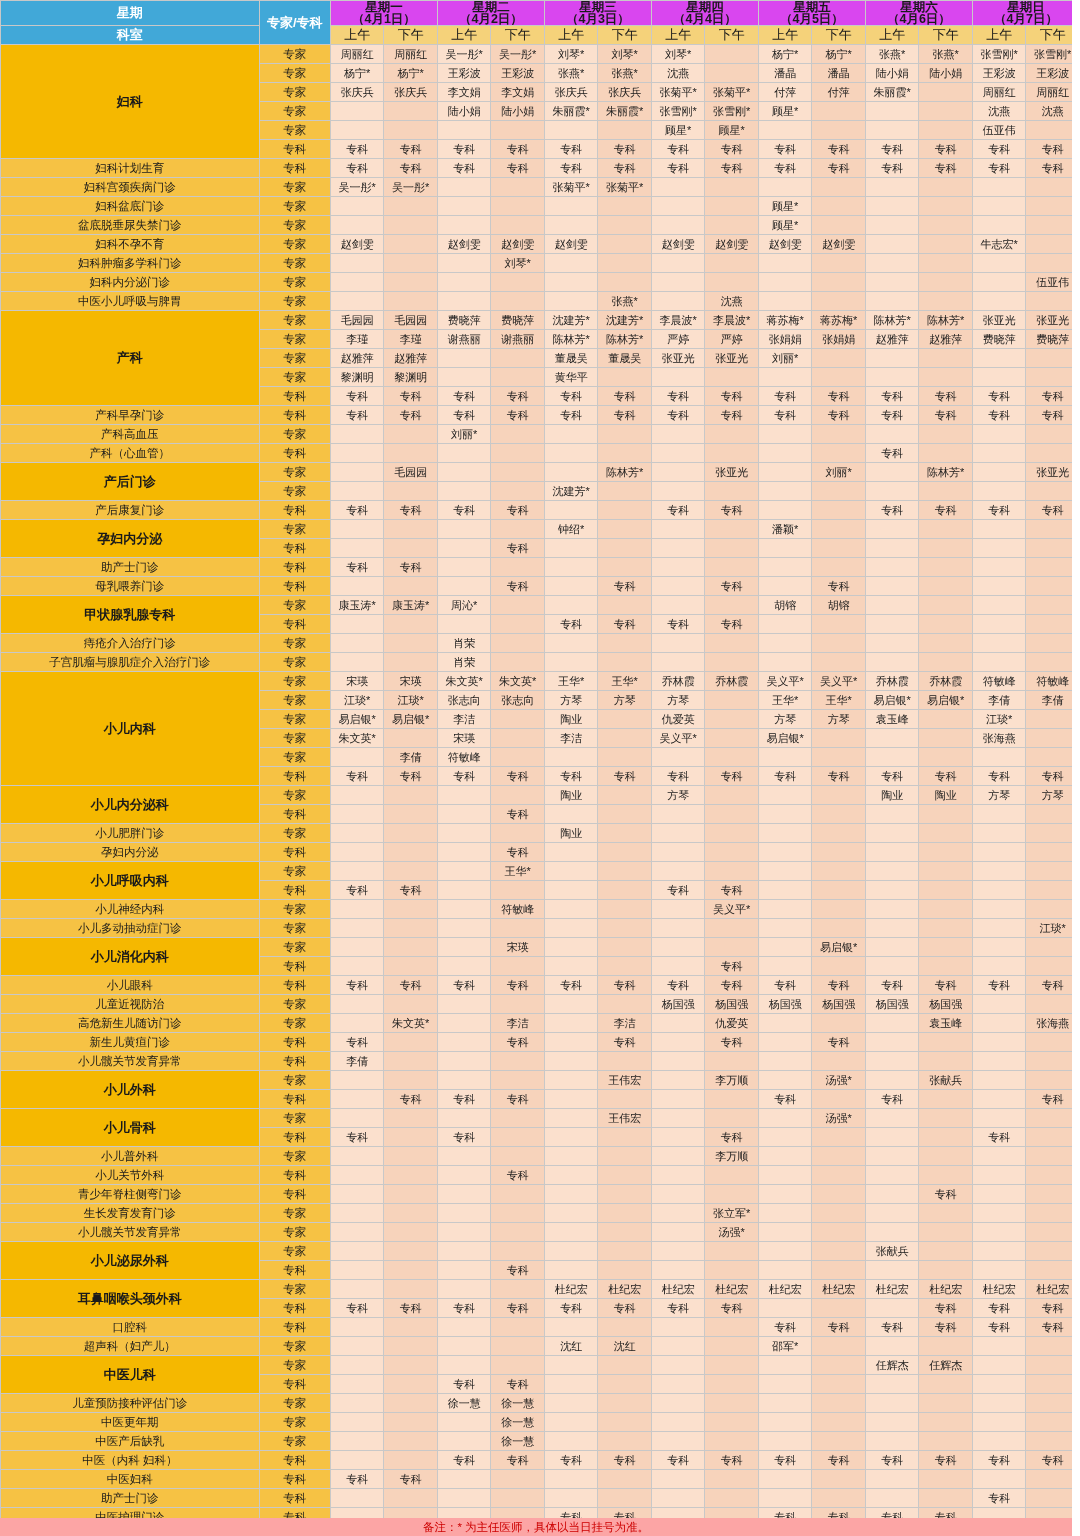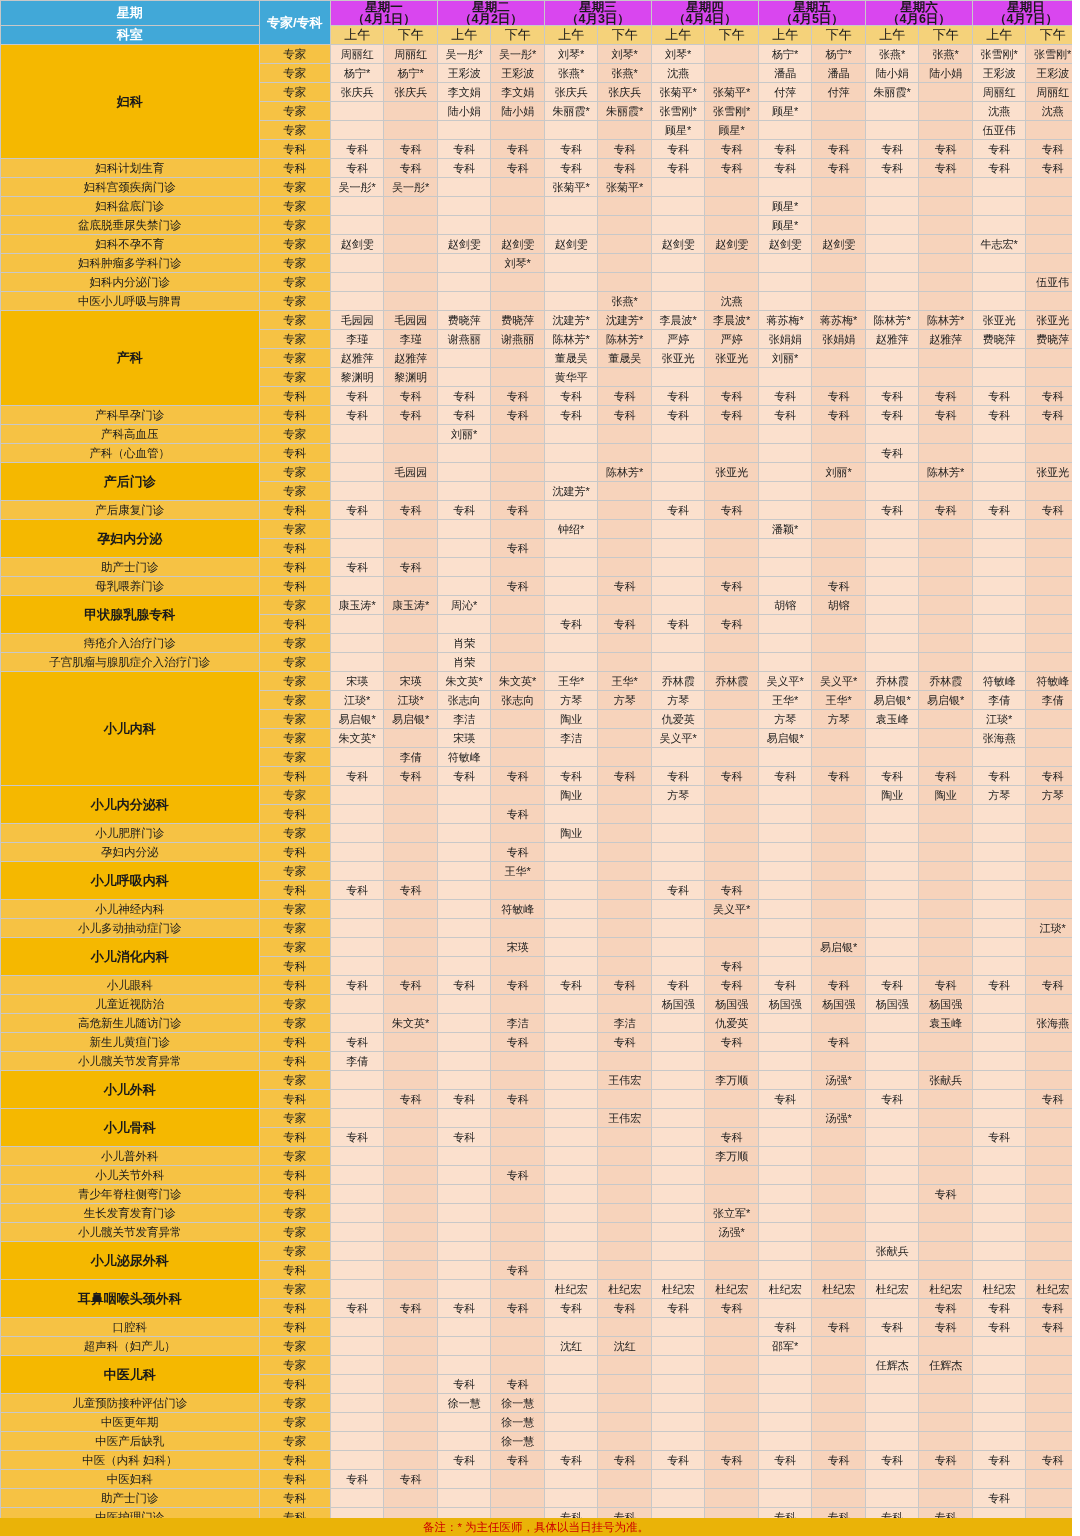--- a/index.html
+++ b/index.html
@@ -7,21 +7,21 @@
   #sheet{width:1072px;height:1536px;position:relative;overflow:hidden;}
   table{border-collapse:collapse;width:1080px;table-layout:fixed;}
   td,th{border:1px solid #c8c8c8;font-size:11px;text-align:center;vertical-align:middle;padding:0;height:18px;line-height:12px;color:#1a1a1a;overflow:hidden;white-space:nowrap;}
   .hdr-blue{background:#41a8d8;color:#fff;font-weight:bold;font-size:13px;}
   .hdr-day{background:#d946ef;font-weight:bold;font-size:12.5px;}
   .hdr-ampm{background:#f5d27a;font-size:13px;}
   .dept{background:#f5b800;font-weight:bold;font-size:13px;}
   .cat{background:#f6c244;font-size:11.5px;}
   .cell{background:#fbe0cd;}
   .cell-alt{background:#f7d3bb;}
-  .note{position:absolute;left:0;right:0;bottom:0;height:18px;line-height:18px;text-align:center;font-size:11.5px;color:#cc0000;background:#eab308;margin-top:16px;}
+  .note{position:absolute;left:0;right:0;bottom:0;height:18px;line-height:18px;text-align:center;font-size:11.5px;color:#cc0000;background:#fca5a5;margin-top:16px;}
   col.c-dept{width:232px;}
   col.c-cat{width:64px;}
   col.c-s{width:48px;}
 </style>
 </head>
 <body>
 
 <div id="sheet">
   <table>
     <colgroup>

